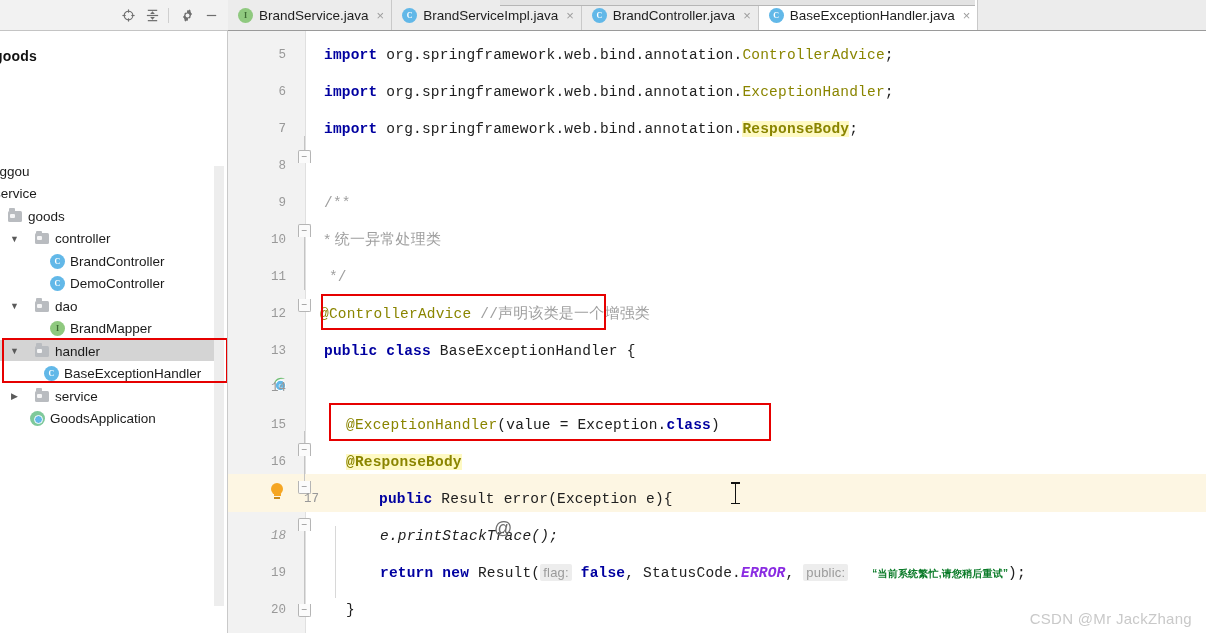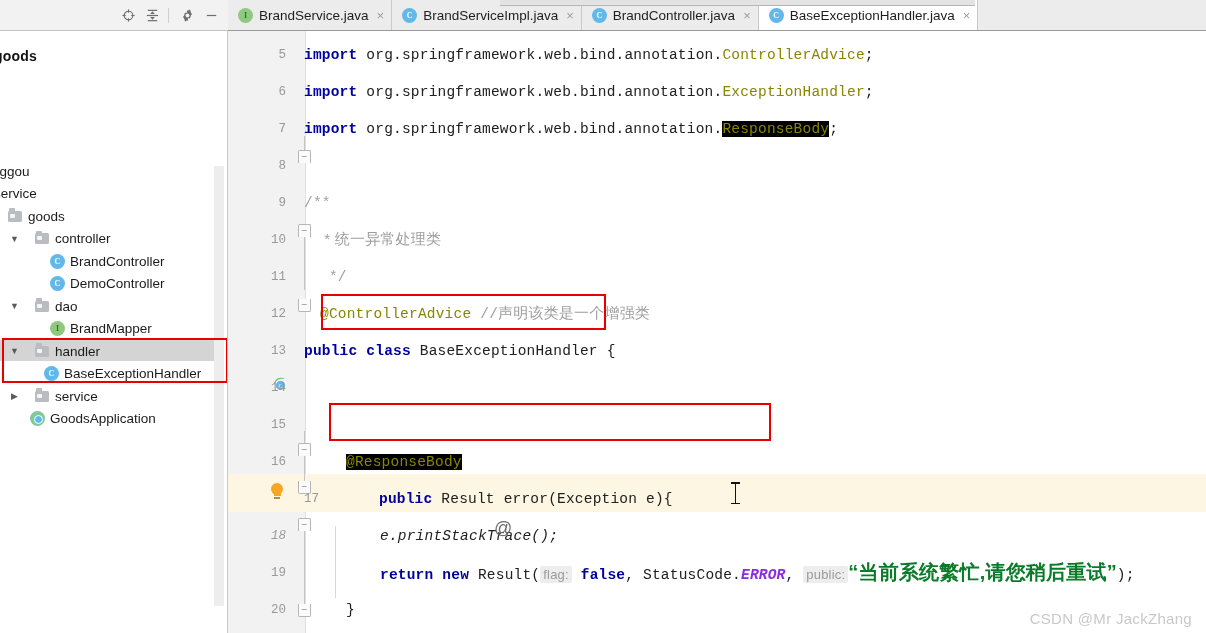--- a/index.html
+++ b/index.html
@@ -136,35 +136,35 @@
   .coderow{
     position:absolute;left:0;width:978px;height:37.5px;
     display:flex;align-items:center;
   }
   .coderow.current{background:#fdf6e3;}
   .lno{
     position:absolute;left:0;width:58px;text-align:right;
     font-family:"Liberation Mono", monospace;font-size:12.5px;color:#999999;
   }
   .code{
-    position:absolute;left:76px;
+    position:absolute;left:96px;
     font-family:"Liberation Mono", monospace;font-size:14.5px;color:#202020;
     white-space:pre;letter-spacing:.2px;
   }
   .kw{color:#0000a0;font-weight:bold;}
   .anno{color:#8a8500;}
   .cmt{color:#9e9e9e;}
   .cmt-cn{color:#9e9e9e;font-family:"Liberation Sans",sans-serif;font-size:15px;}
-  .str{color:#0a7b28;font-family:"Liberation Sans",sans-serif;font-weight:bold;font-size:20px;}
+  .str{color:#0a7b28;font-family:"Liberation Sans",sans-serif;font-weight:bold;font-size:10px;padding-left:24px;}
   .stat{color:#8a2be2;font-style:italic;font-weight:bold;}
   .hint{
     background:#ededed;color:#9b9b9b;font-size:13px;border-radius:2px;
     padding:1px 3px;font-family:"Liberation Sans",sans-serif;
   }
-  .sel{background:#000000;}
+  .sel{background:#fef9c3;font-weight:bold;}
 
   
   .fold{
     position:absolute;left:70px;width:13px;height:13px;
     border:1px solid #b5b5b5;background:#fbfbfb;box-sizing:border-box;
     display:flex;align-items:center;justify-content:center;
     color:#8b8b8b;font-size:10px;line-height:1;
   }
   .fold.top{border-radius:2px 2px 0 0;border-bottom:none;}
   .fold.bot{border-radius:0 0 2px 2px;border-top:none;}
@@ -436,20 +436,21 @@
       <span class="code"><span class="kw">public</span> <span class="kw">class</span><span> BaseExceptionHandler {</span></span>
     </div>
 
     <div class="coderow" style="top:338px;">
       <span class="lno">14</span>
       <span class="code"></span>
     </div>
 
     <div class="coderow" style="top:375px;">
       <span class="lno">15</span>
+      <span class="code" style="left:118px;"><span class="anno">@ExceptionHandler</span><span>(value = Exception.</span><span class="kw">class</span><span>)</span></span>
     </div>
 
     <div class="coderow" style="top:412px;">
       <span class="lno">16</span>
       <span class="code" style="left:118px;"><span class="anno sel">@ResponseBody</span></span>
     </div>
 
     <div class="coderow" style="top:449px;margin-left:33px;">
       <span class="lno">17</span>
       <span class="code" style="left:118px;"><span class="kw">public</span><span> Result error(Exception e){</span></span>

